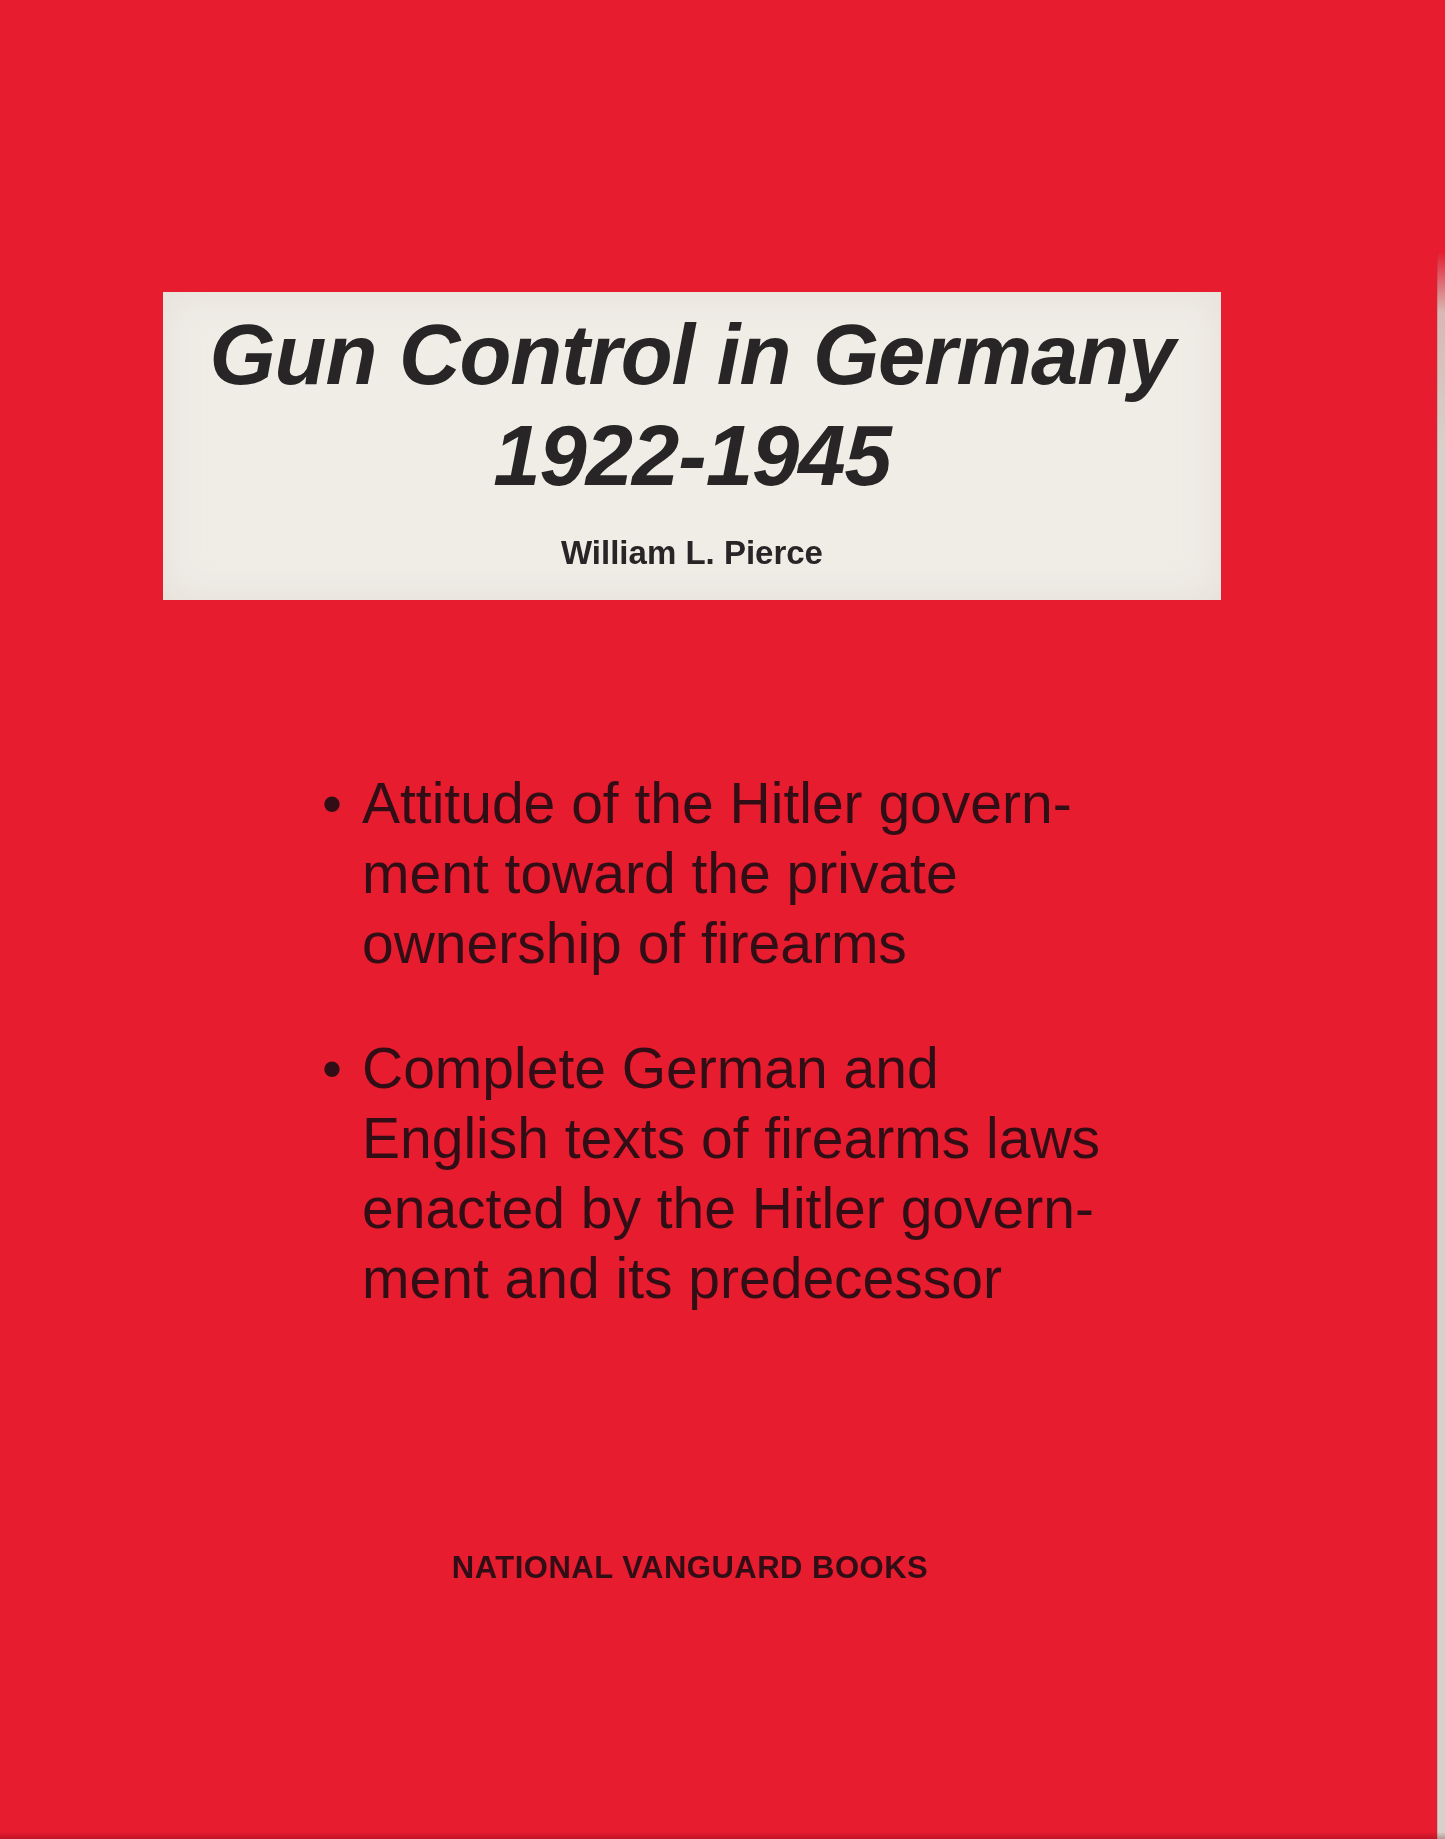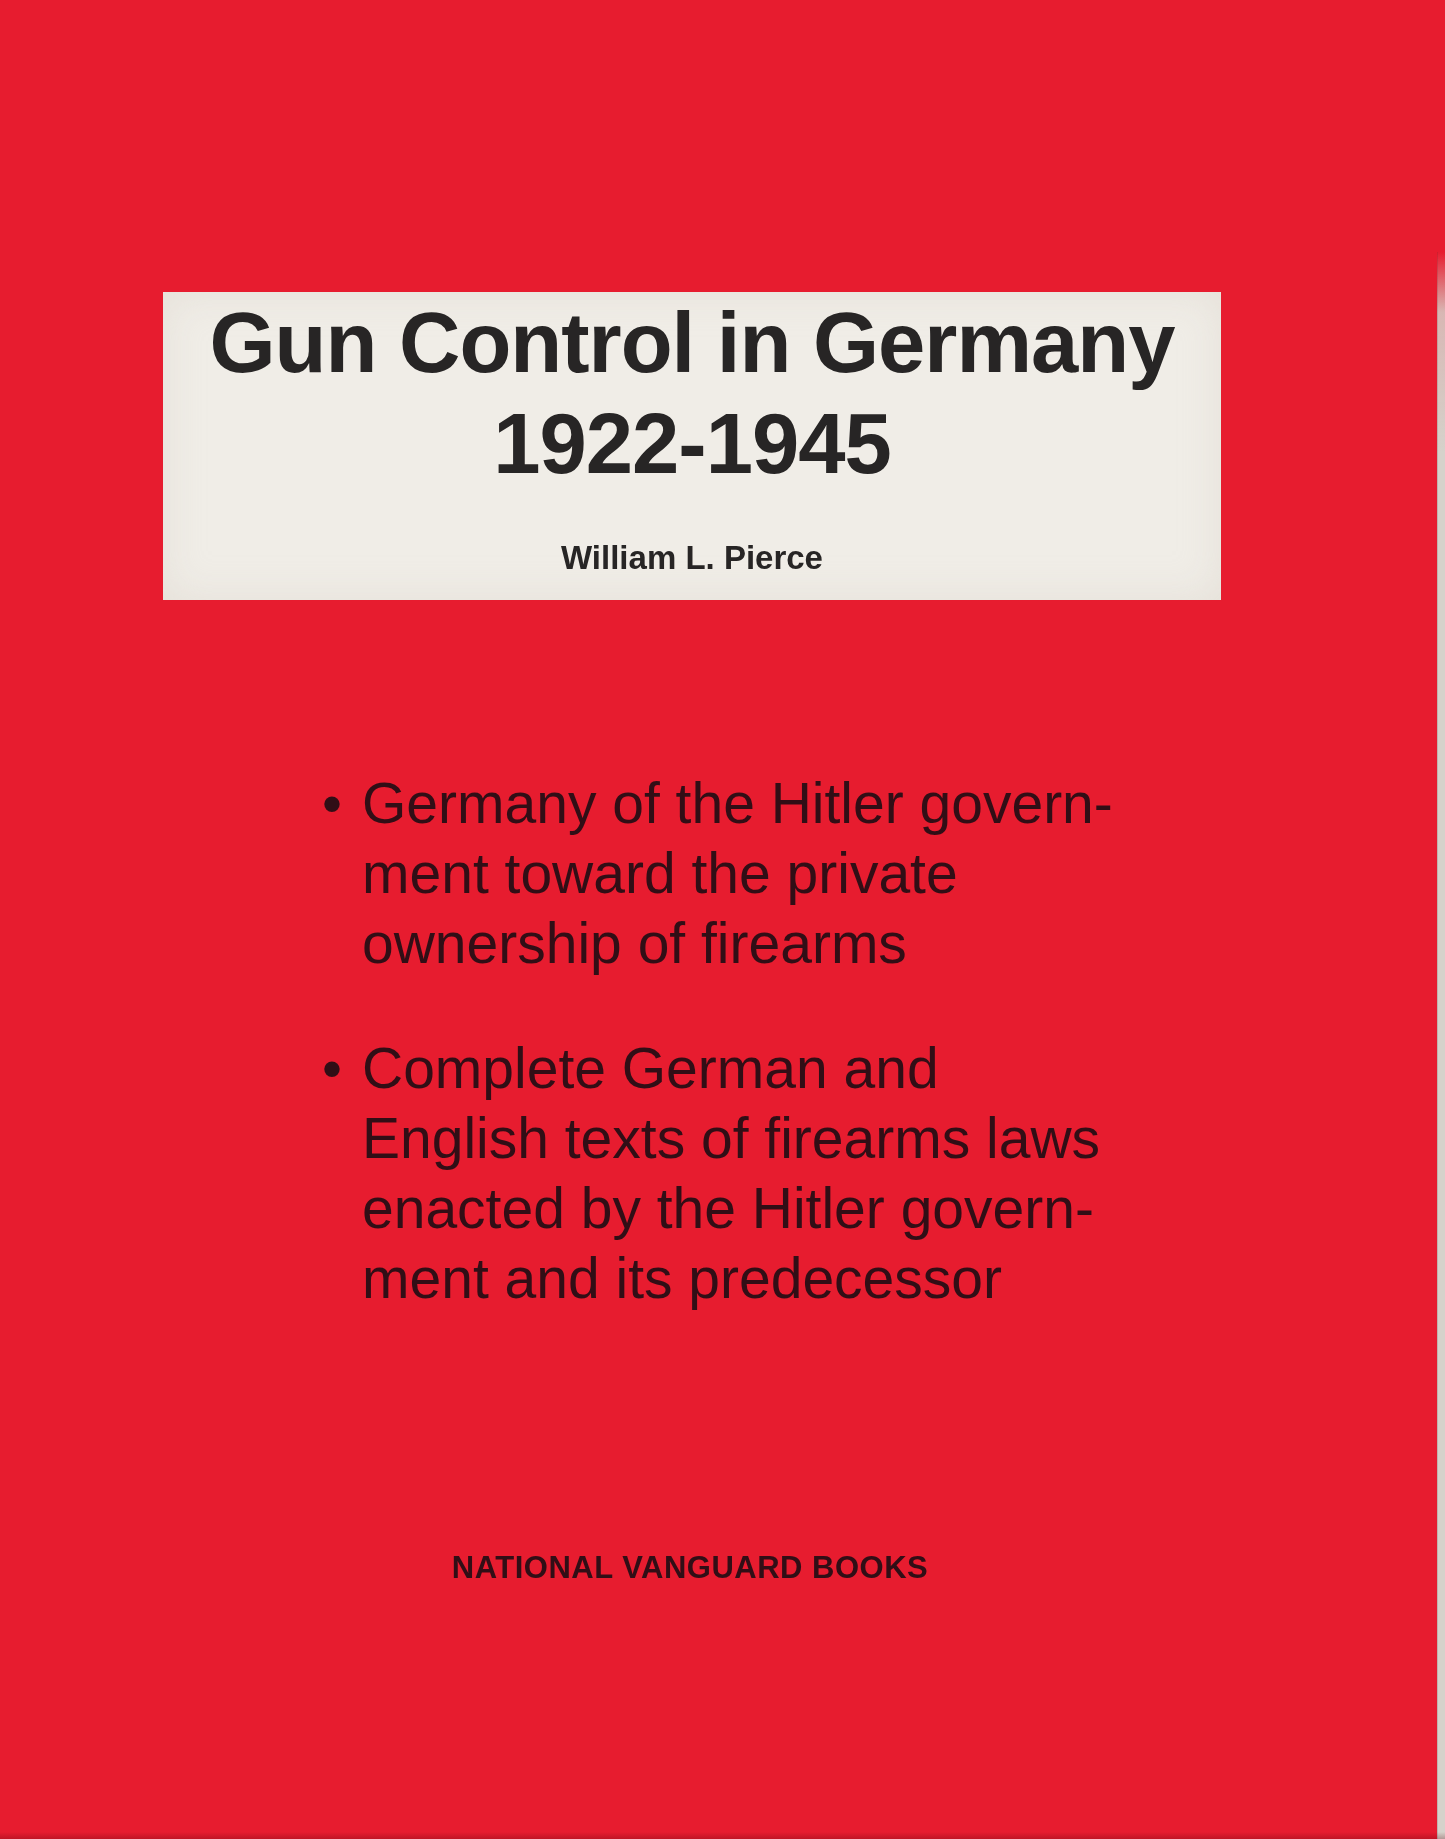--- a/index.html
+++ b/index.html
@@ -31,28 +31,30 @@
   }
   .banner{
     position:absolute;
     left:163px;top:292px;
     width:1058px;height:308px;
     background:var(--banner-white);
     box-shadow:inset 0 0 40px rgba(210,200,190,0.35);
     text-align:center;
   }
   .title{
+    padding-top:12px;
     font-size:85px;
     line-height:101px;
     font-weight:bold;
     letter-spacing:-1px;
     color:var(--title-text);
+    font-style:italic;
   }
   .author{
-    margin-top:43px;
+    margin-top:26px;
     font-size:33px;
     line-height:42px;
     font-weight:bold;
     color:var(--title-text);
   }
   .bullets{
     position:absolute;
     left:322px;top:768px;
     width:820px;
     list-style:none;
@@ -106,21 +108,21 @@
     <div class="title">
       <div>Gun Control in Germany</div>
       <div>1922-1945</div>
     </div>
     <div class="author">William L. Pierce</div>
   </div>
 
   <div class="bullets">
     <div class="bullet">
       <span class="bullet-marker">•</span>
-      <div class="bullet-text">Germany of the Hitler govern-
+      <div class="bullet-text">Attitude of the Hitler govern-
 ment toward the private
 ownership of firearms</div>
     </div>
     <div class="bullet">
       <span class="bullet-marker">•</span>
       <div class="bullet-text">Complete German and
 English texts of firearms laws
 enacted by the Hitler govern-
 ment and its predecessor</div>
     </div>

